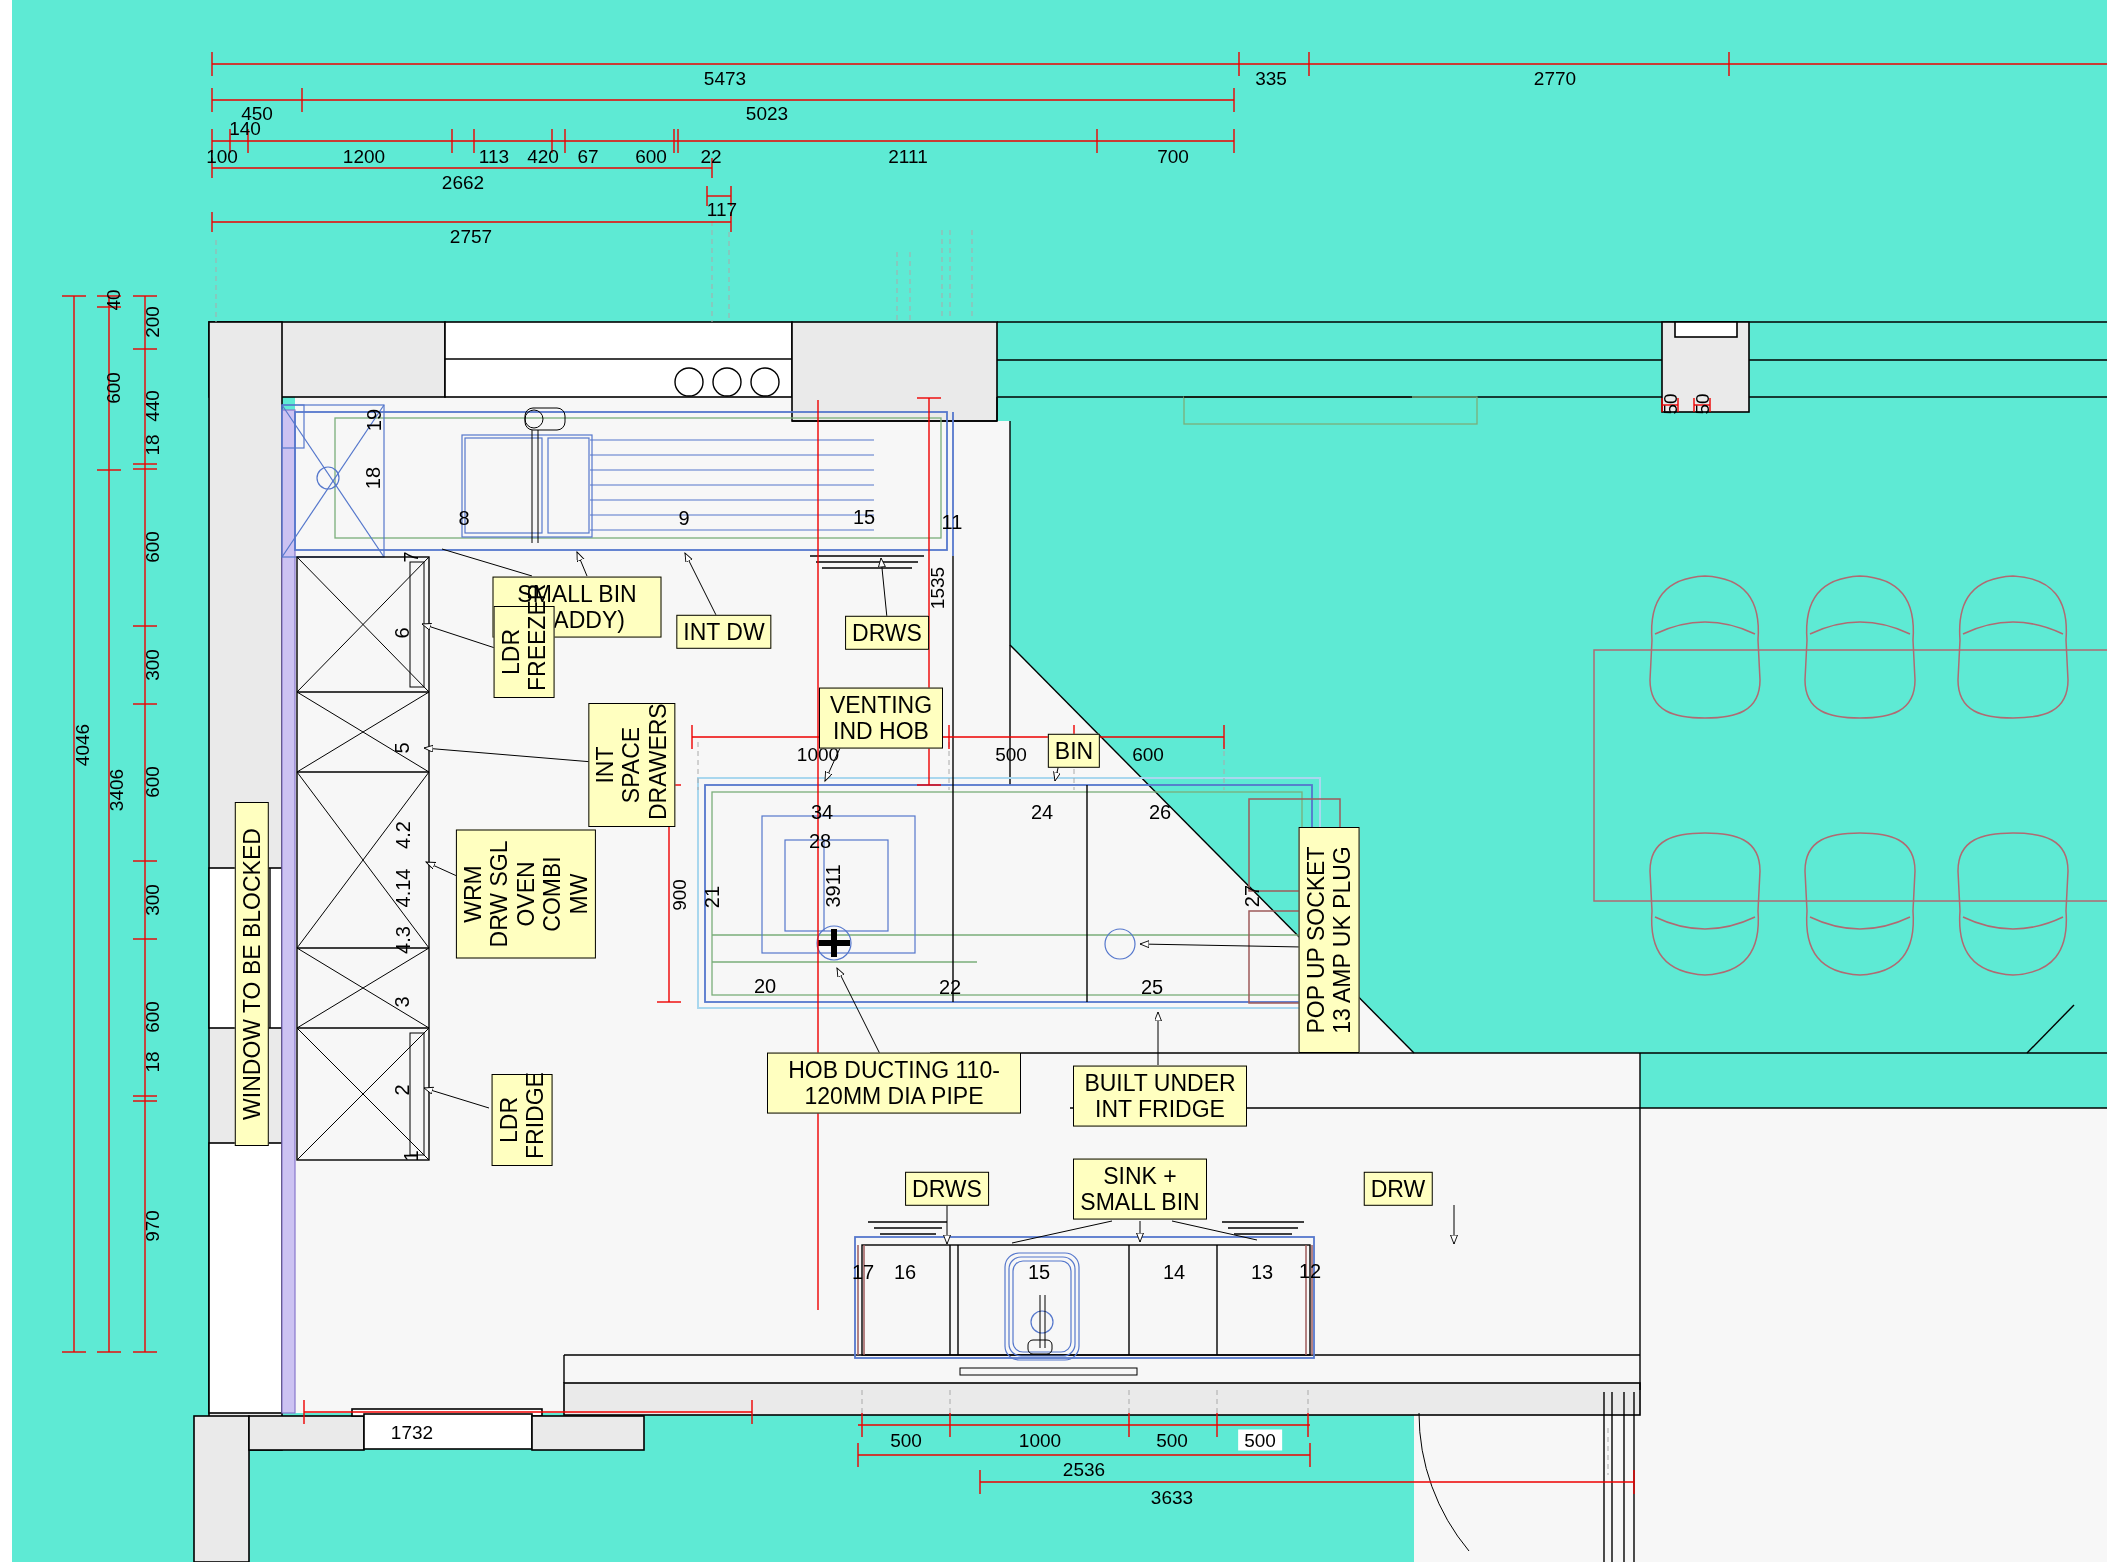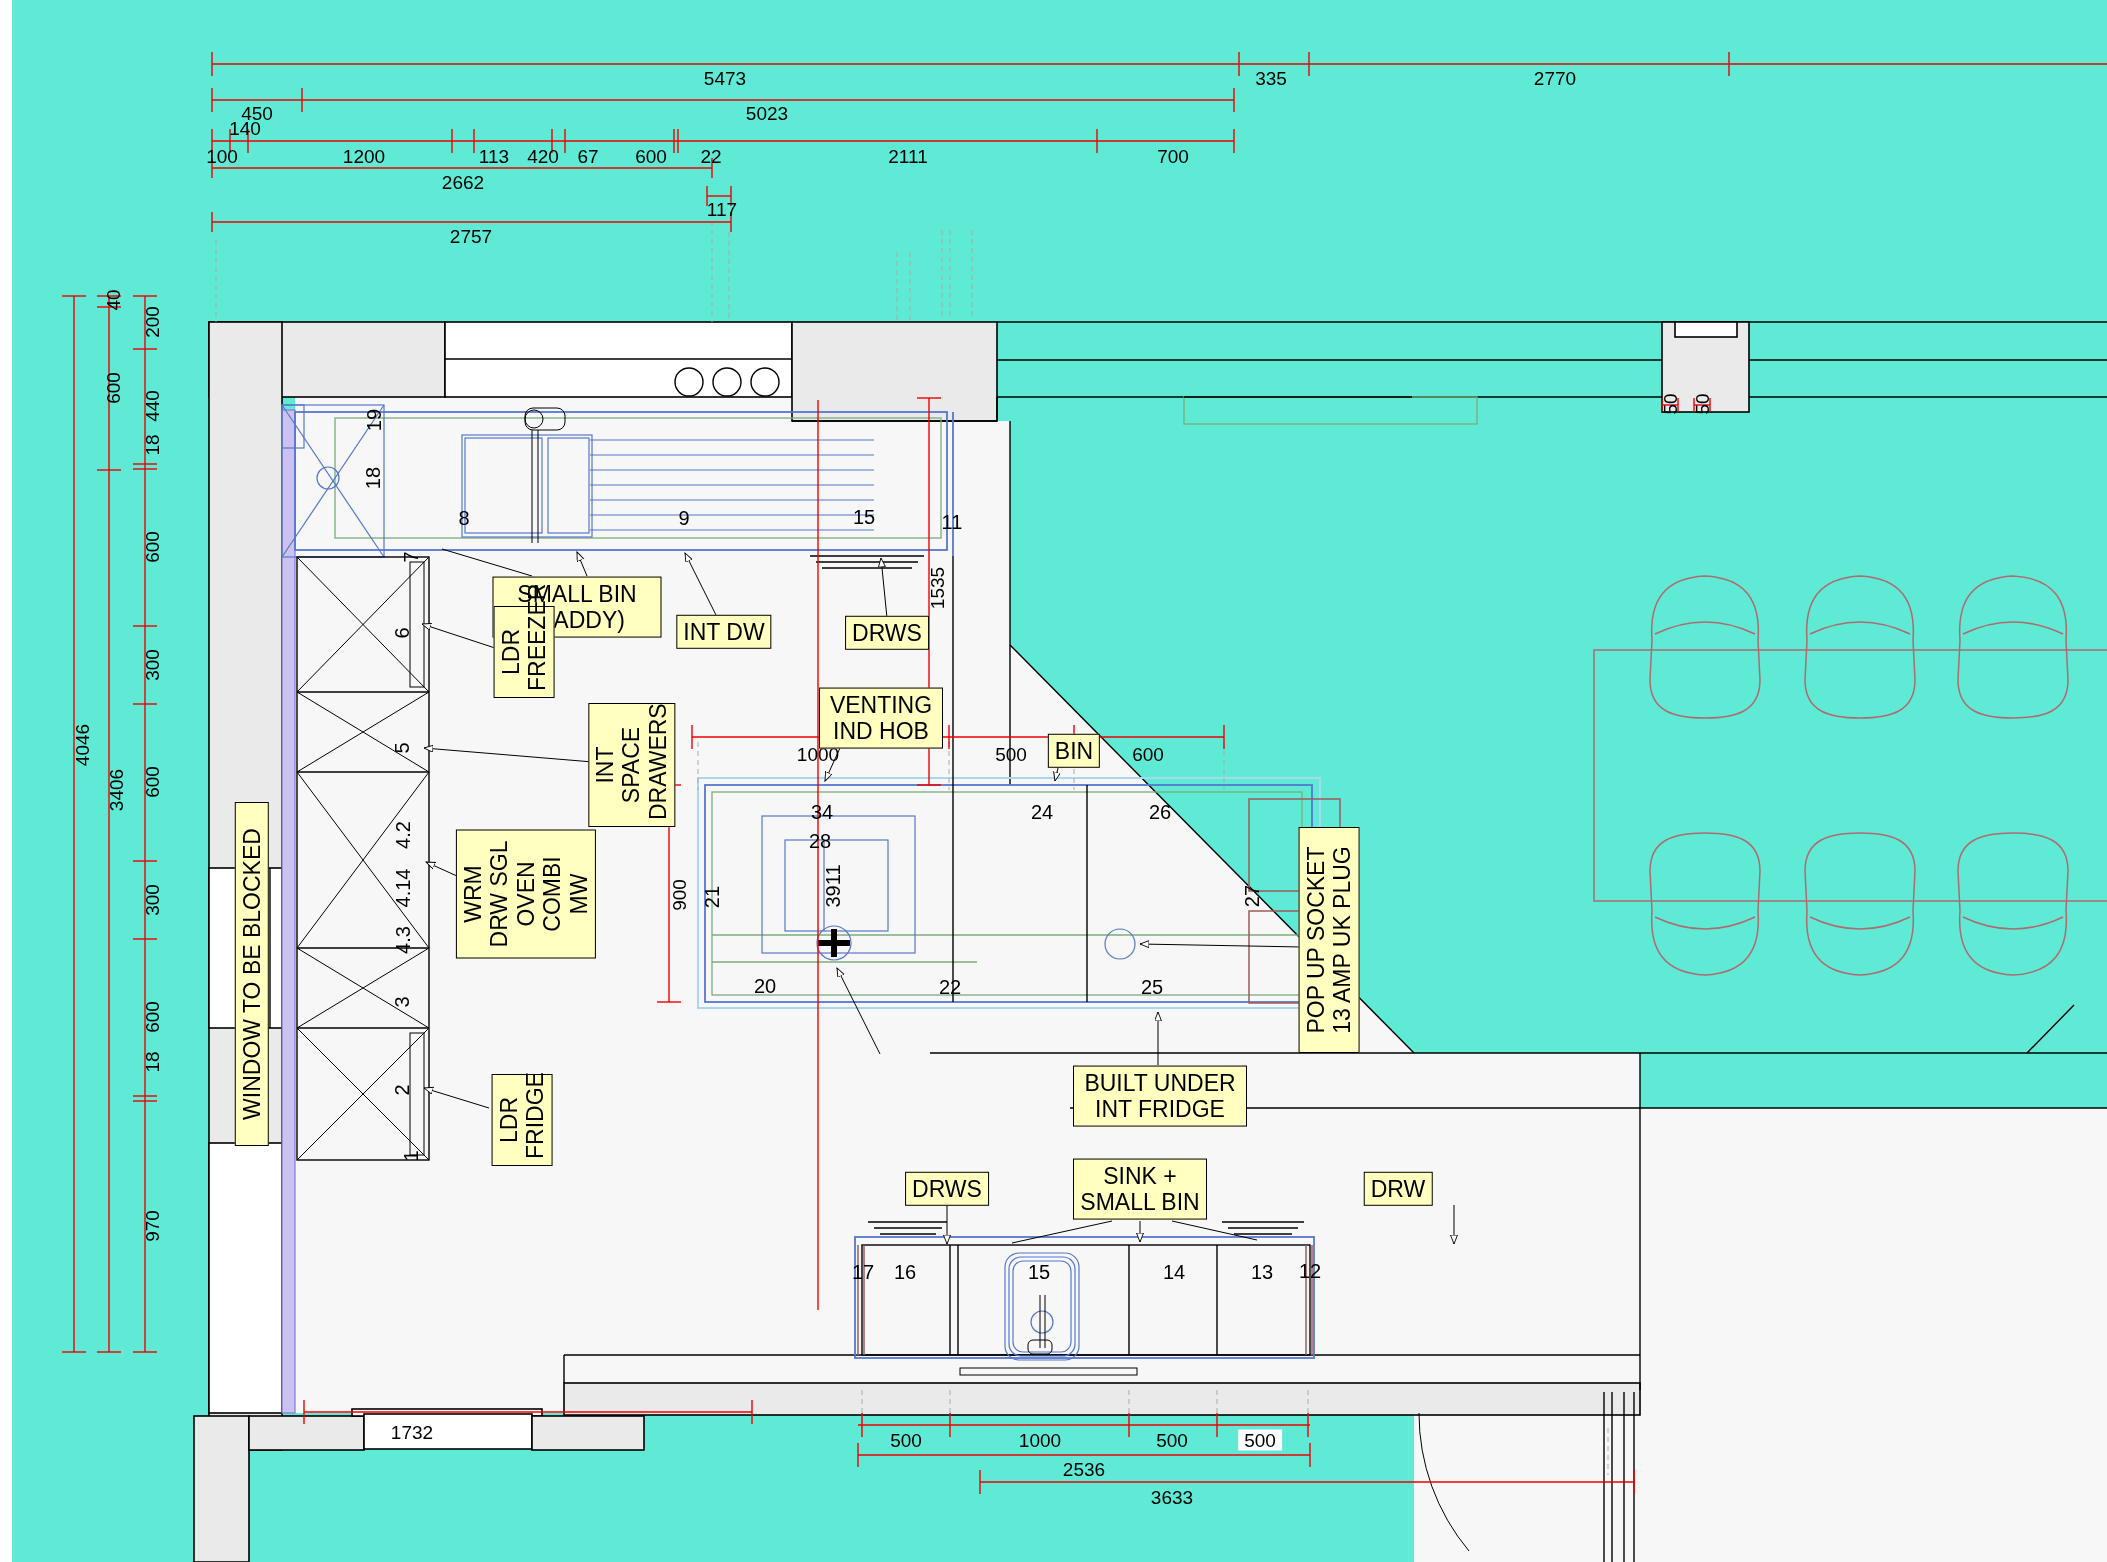--- a/index.html
+++ b/index.html
@@ -453,18 +453,19 @@
 <div class="tag" style="left:712px;top:632px">INT DW</div>
 <div class="tag" style="left:875px;top:633px">DRWS</div>
 <div class="tag tagr" style="left:512px;top:652px;width:78px">LDR FREEZER</div>
 <div class="tag" style="left:869px;top:718px;width:110px">VENTING IND HOB</div>
 <div class="tag" style="left:1062px;top:751px">BIN</div>
 <div class="tag tagr" style="left:620px;top:765px;width:110px">INT SPACE DRAWERS</div>
 <div class="tag tagr" style="left:514px;top:894px;width:115px">WRM DRW SGL OVEN COMBI MW</div>
 <div class="tag tagr" style="left:1317px;top:940px;width:212px">POP UP SOCKET 13 AMP UK PLUG</div>
 <div class="tag tagr" style="left:240px;top:974px;width:330px">WINDOW TO BE BLOCKED</div>
 <div class="tag tagr" style="left:510px;top:1120px;width:78px">LDR FRIDGE</div>
+<div class="tag" style="left:882px;top:1083px;width:240px">HOB DUCTING 110-120MM DIA PIPE</div>
 <div class="tag" style="left:1148px;top:1096px;width:160px">BUILT UNDER INT FRIDGE</div>
 <div class="tag" style="left:935px;top:1189px">DRWS</div>
 <div class="tag" style="left:1128px;top:1189px;width:120px">SINK + SMALL BIN</div>
 <div class="tag" style="left:1386px;top:1189px">DRW</div>
 
 </div>
 
 </body></html>

